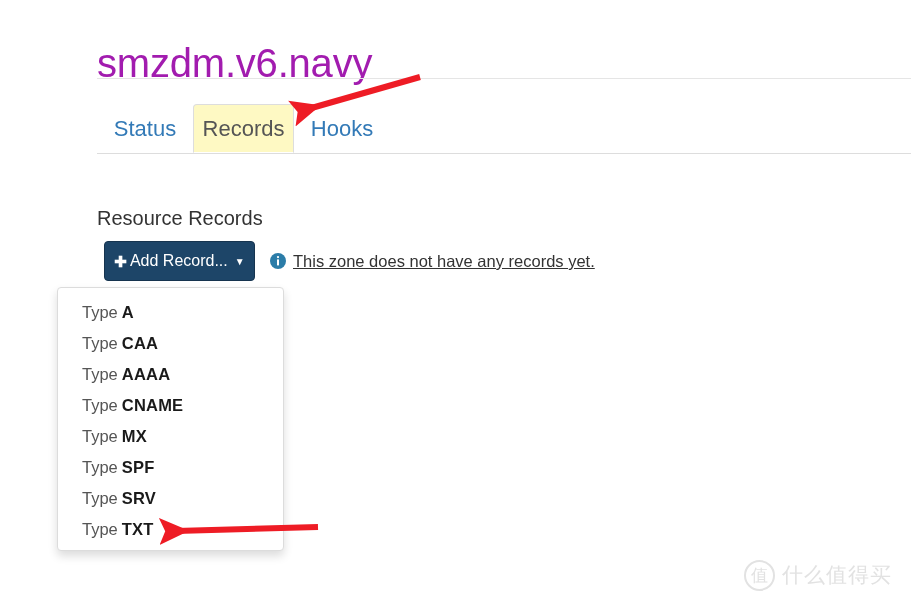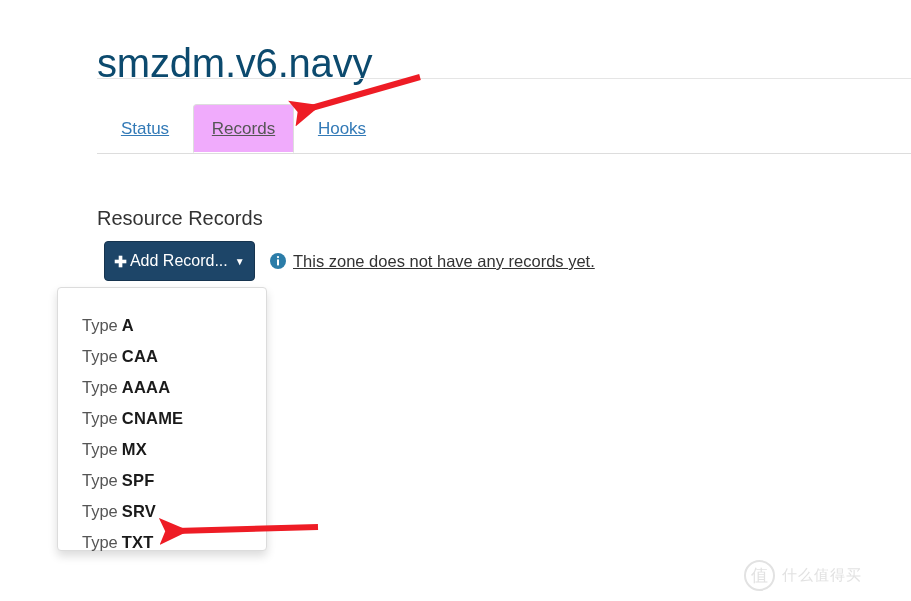--- a/index.html
+++ b/index.html
@@ -23,21 +23,21 @@
   }
 
   
   .page-title {
     position: absolute;
     left: 97px;
     top: 12px;
     font-size: 40px;
     line-height: 48px;
     font-weight: normal;
-    color: #0c4a6e;
+    color: #a21caf;
     letter-spacing: -0.2px;
     white-space: nowrap;
   }
 
   .title-rule {
     position: absolute;
     left: 97px;
     top: 78px;
     width: 814px;
     height: 1px;
@@ -61,30 +61,29 @@
     background: #dddddd;
   }
   .tab {
     position: absolute;
     top: 0;
     height: 49px;
     box-sizing: border-box;
     display: flex;
     align-items: center;
     justify-content: center;
-    font-size: 17px;
+    font-size: 22px;
     color: #337ab7;
     background: transparent;
     cursor: pointer;
     white-space: nowrap;
-    text-decoration: underline;
   }
   .tab.active {
     color: #555555;
-    background: #f0abfc;
+    background: #fef9c3;
     border: 1px solid #dddddd;
     border-bottom: 1px solid #ffffff;
     border-radius: 4px 4px 0 0;
     z-index: 3;
   }
 
   #tab-0 { left: 0px;   width: 96px; }
   #tab-1 { left: 96px;  width: 101px; }
   #tab-2 { left: 202px; width: 86px; }
   #tab-3 { left: 300px; width: 134px; }
@@ -158,28 +157,28 @@
     color: #333333;
     line-height: 20px;
     text-decoration: underline;
   }
 
   
   .dropdown-menu {
     position: absolute;
     left: 57px;
     top: 287px;
-    width: 210px;
+    width: 227px;
     height: 264px;
     box-sizing: border-box;
     background: #ffffff;
     border: 1px solid #dcdcdc;
     border-radius: 4px;
     box-shadow: 0 5px 10px rgba(0,0,0,0.14);
-    padding-top: 22px;
+    padding-top: 9px;
     z-index: 5;
   }
   .menu-item {
     height: 31px;
     line-height: 31px;
     padding-left: 24px;
     font-size: 16.5px;
     color: #555555;
     cursor: pointer;
     white-space: nowrap;
@@ -220,21 +219,21 @@
     border-radius: 50%;
     display: flex;
     align-items: center;
     justify-content: center;
     font-size: 17px;
     line-height: 1;
     margin-right: 7px;
     font-family: "DejaVu Sans", sans-serif;
   }
   .watermark .wm-text {
-    font-size: 15px;
+    font-size: 21px;
     line-height: 27px;
     letter-spacing: 1px;
     font-family: "DejaVu Sans", sans-serif;
   }
 </style>
 </head>
 <body>
 
 <div id="page">
 

